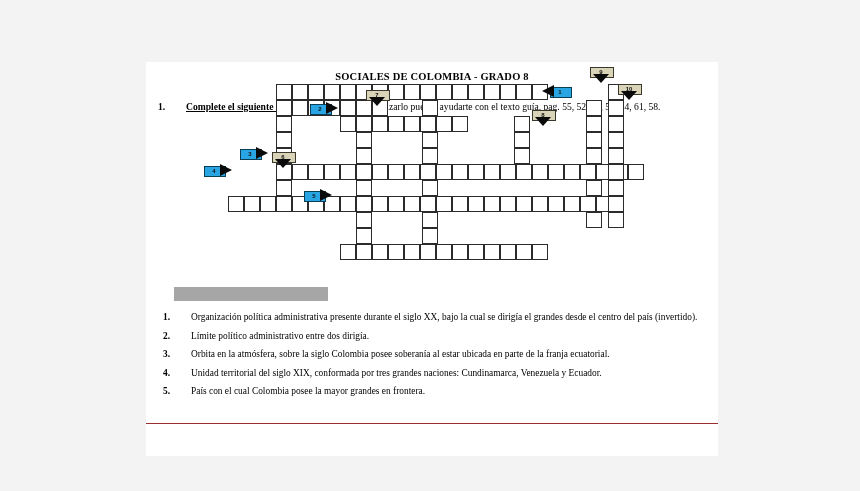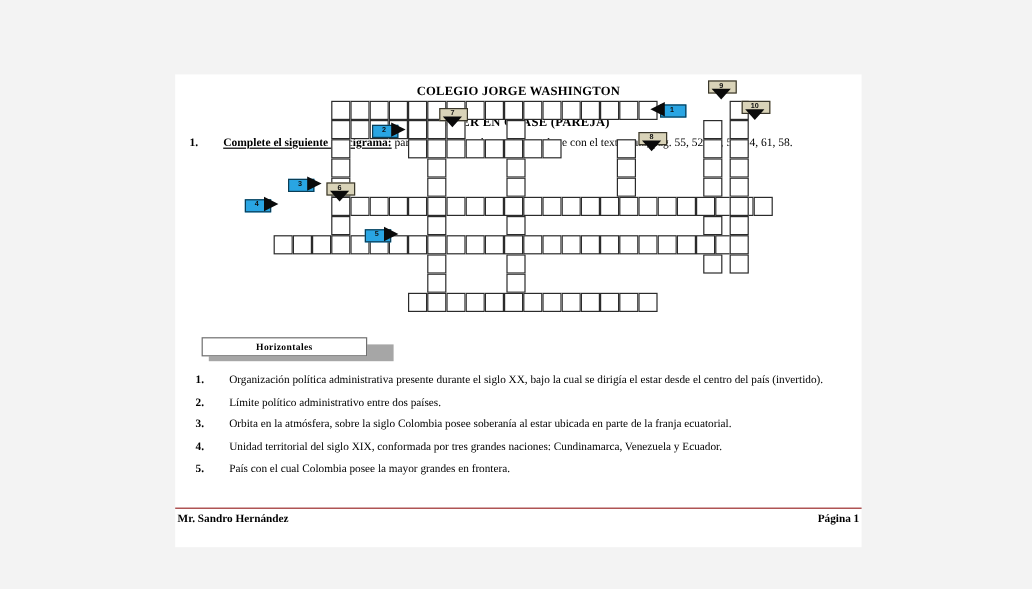--- a/index.html
+++ b/index.html
@@ -141,21 +141,20 @@
   #footer .right{position:absolute;right:2px;top:0;}
 </style>
 </head>
 <body>
 
 <div id="stage">
 
   <div id="page">
 
     <div id="title-block">
-      <div class="doc-title">COLEGIO JORGE WASHINGTON</div>
       <div class="doc-title">SOCIALES DE COLOMBIA - GRADO 8</div>
       <div class="doc-title">TALLER EN CLASE (PAREJA)</div>
     </div>
 
     <div id="instruction">
       <span class="num">1.</span>
       <span class="body"><span class="bold-underline">Complete el siguiente crucigrama:</span><span> para poder realizarlo puedes ayudarte con el texto guía, pag. 55, 52, 56, 53, 54, 61, 58.</span></span>
     </div>
 
     <div id="crossword">
@@ -331,48 +330,41 @@
         </div>
         <div class="marker m-v" style="left: 472px; top: 22px;">
           <div class="tag"></div>
           <div class="arrow"></div>
           <div class="lbl">10</div>
         </div>
       </div>
 
     <div id="banner-wrap">
       <div id="banner-shadow"></div>
-      <div id="banner-box">
-        <span>Horizontales</span>
-      </div>
     </div>
 
     <div id="clues">
         <div class="clue just">
           <span class="cnum">1.</span>
-          <span class="ctext">Organización política administrativa presente durante el siglo XX, bajo la cual se dirigía el estar desde el centro del país (invertido).</span>
+          <span class="ctext">Organización política administrativa presente durante el siglo XX, bajo la cual se dirigía el grandes desde el centro del país (invertido).</span>
         </div>
         <div class="clue just">
           <span class="cnum">2.</span>
-          <span class="ctext">Límite político administrativo entre dos países.</span>
+          <span class="ctext">Límite político administrativo entre dos dirigía.</span>
         </div>
         <div class="clue just">
           <span class="cnum">3.</span>
           <span class="ctext">Orbita en la atmósfera, sobre la siglo Colombia posee soberanía  al estar ubicada en parte de la franja ecuatorial.</span>
         </div>
         <div class="clue just">
           <span class="cnum">4.</span>
           <span class="ctext">Unidad territorial del siglo XIX, conformada por tres grandes  naciones: Cundinamarca, Venezuela y Ecuador.</span>
         </div>
         <div class="clue just">
           <span class="cnum">5.</span>
           <span class="ctext">País con el cual Colombia posee la mayor grandes en frontera.</span>
         </div>
       </div>
 
     <div id="footer-rule"></div>
-    <div id="footer">
-      <span class="left">Mr. Sandro Hernández</span>
-      <span class="right">Página 1</span>
-    </div>
 
   </div>
 </div>
 
 </body></html>

